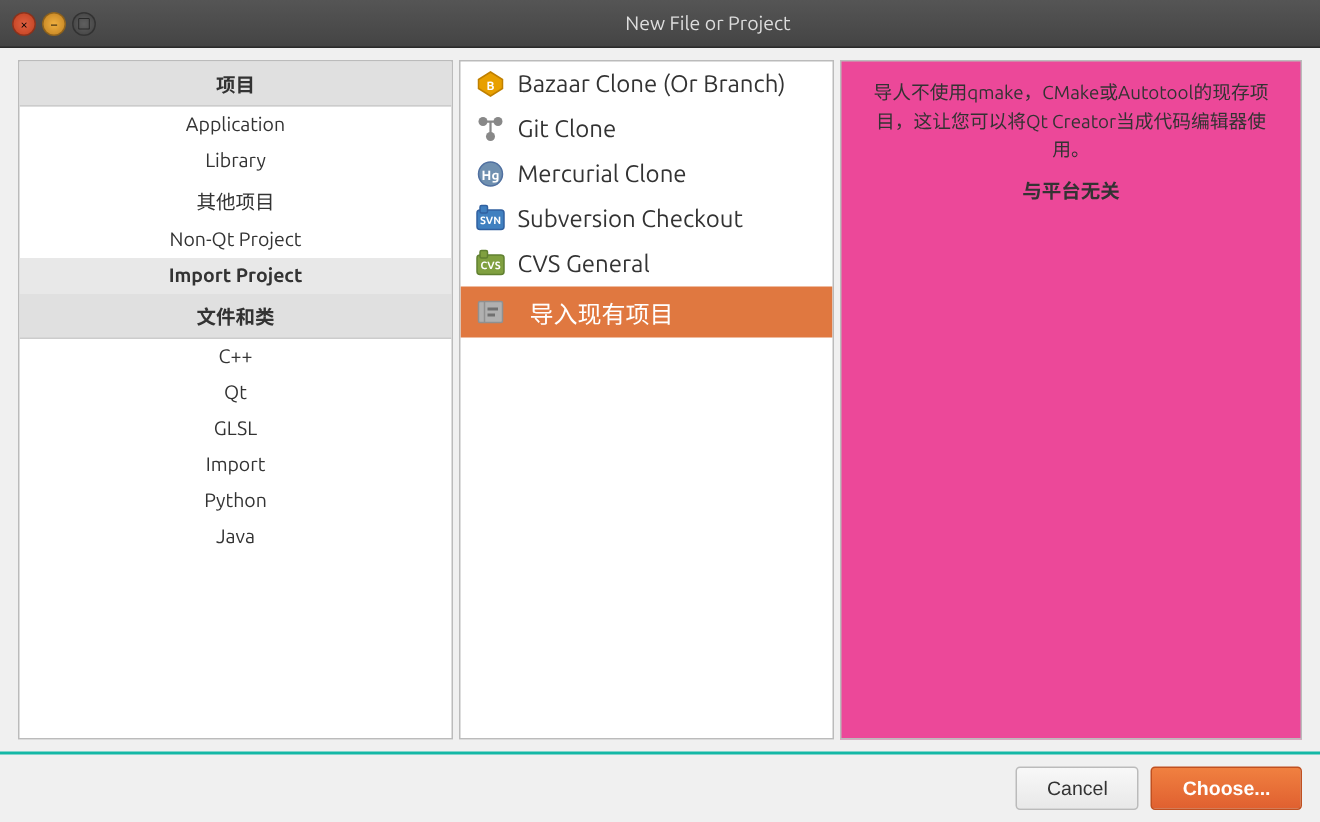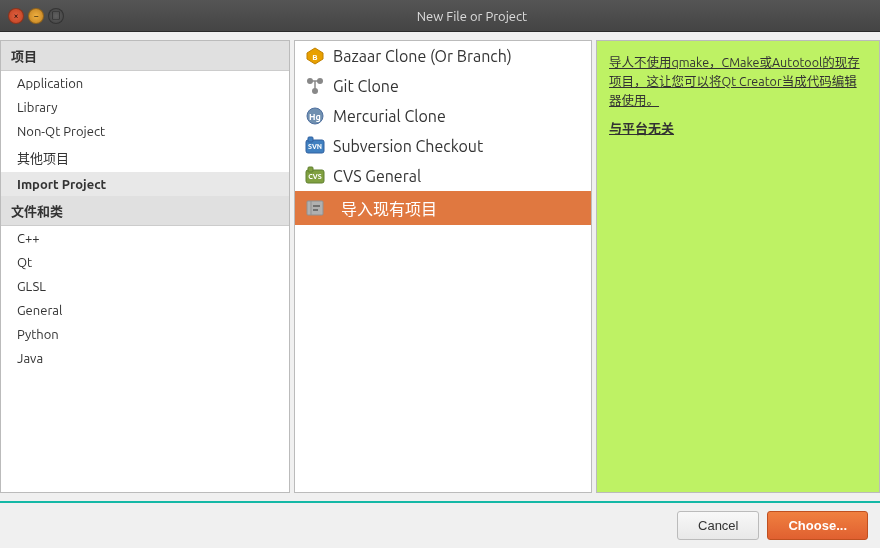--- a/index.html
+++ b/index.html
@@ -78,22 +78,23 @@
       color: #333;
     }
     .dropdown-arrow {
       font-size: 10px;
       color: #666;
     }
     .content-area {
       display: flex;
       flex: 1;
       overflow: hidden;
-      padding: 8px 0;
+      padding: 8px 12px;
       gap: 4px;
+      text-align: center;
     }
     .left-panel {
       width: 290px;
       border: 1px solid #bbb;
       background: #fff;
       overflow-y: auto;
       flex-shrink: 0;
     }
     .left-panel-section-header {
       background: #e0e0e0;
@@ -136,29 +137,28 @@
       flex-shrink: 0;
       display: flex;
       align-items: center;
       justify-content: center;
       font-size: 14px;
     }
     .middle-item-label {
       font-size: 16px;
     }
     .right-panel {
-      width: 284px;
-      border: 1px solid #bbb;
-      background: #bef264;
+      width: 308px;
+      border: 1px solid #bbb;
+      background: #ec4899;
       padding: 12px;
       overflow-y: auto;
       flex-shrink: 0;
       color: #333;
       line-height: 1.5;
-      text-decoration: underline;
     }
     .right-panel-desc {
       font-size: 12.5px;
       color: #333;
       margin-bottom: 10px;
     }
     .right-panel-tag {
       font-weight: bold;
       font-size: 13px;
       color: #333;
@@ -216,29 +216,29 @@
 <div class="dialog">
 
 
   <div class="content-area">
 
     <div class="left-panel">
 
       <div class="left-panel-section-header">项目</div>
       <div class="left-panel-item">Application</div>
       <div class="left-panel-item">Library</div>
+      <div class="left-panel-item">其他项目</div>
       <div class="left-panel-item">Non-Qt Project</div>
-      <div class="left-panel-item">其他项目</div>
       <div class="left-panel-item selected">Import Project</div>
 
       <div class="left-panel-section-header">文件和类</div>
       <div class="left-panel-item">C++</div>
       <div class="left-panel-item">Qt</div>
       <div class="left-panel-item">GLSL</div>
-      <div class="left-panel-item">General</div>
+      <div class="left-panel-item">Import</div>
       <div class="left-panel-item">Python</div>
       <div class="left-panel-item">Java</div>
     </div>
 
     <div class="middle-panel">
 
       <div class="middle-item">
         <div class="middle-item-icon icon-bazaar">
           <svg width="20" height="20" viewBox="0 0 20 20">
             <polygon points="10,2 18,7 18,13 10,18 2,13 2,7" fill="#e8a000" stroke="#c08000" stroke-width="1"></polygon>

